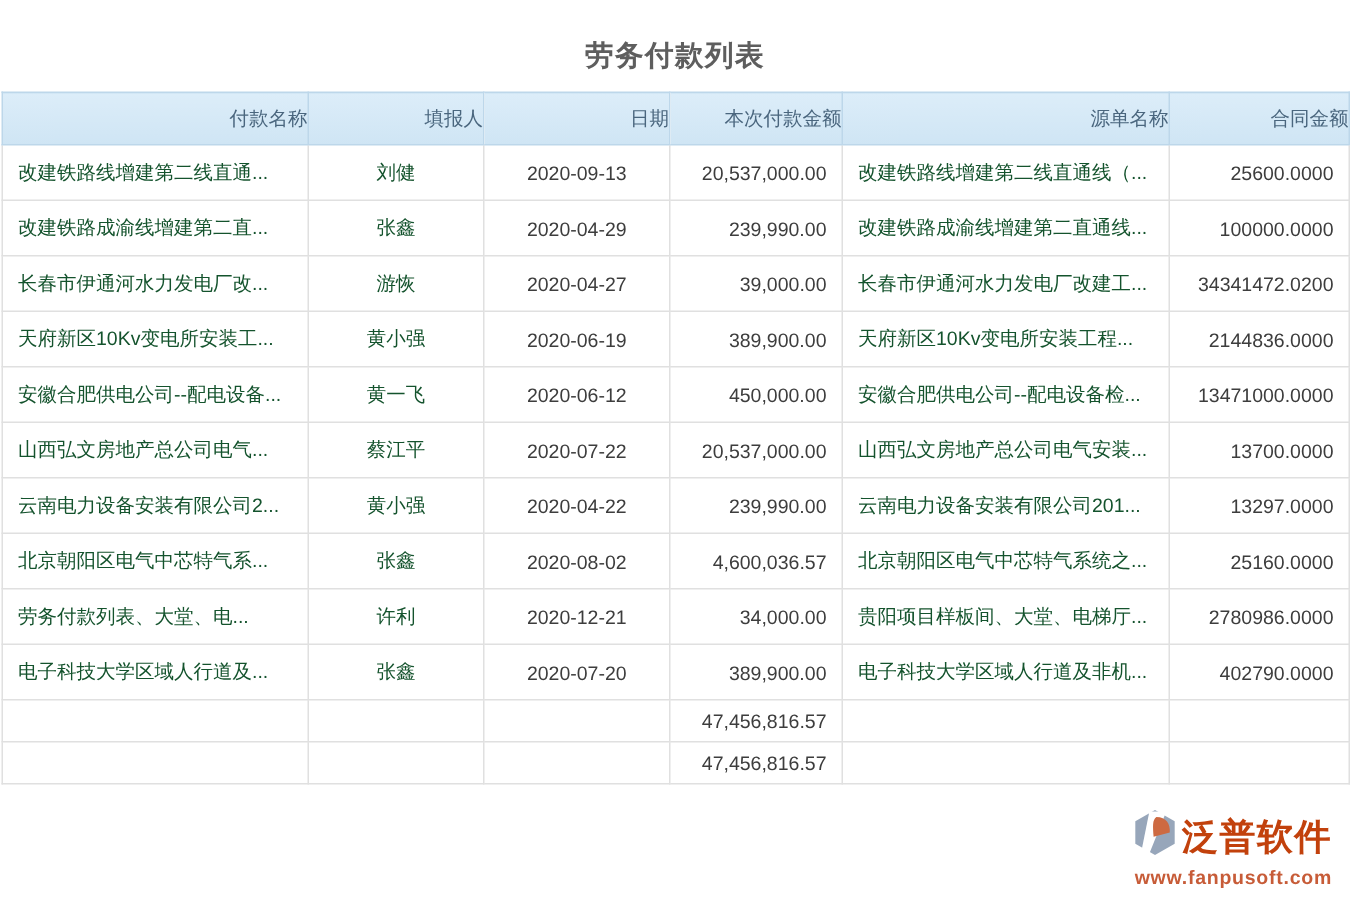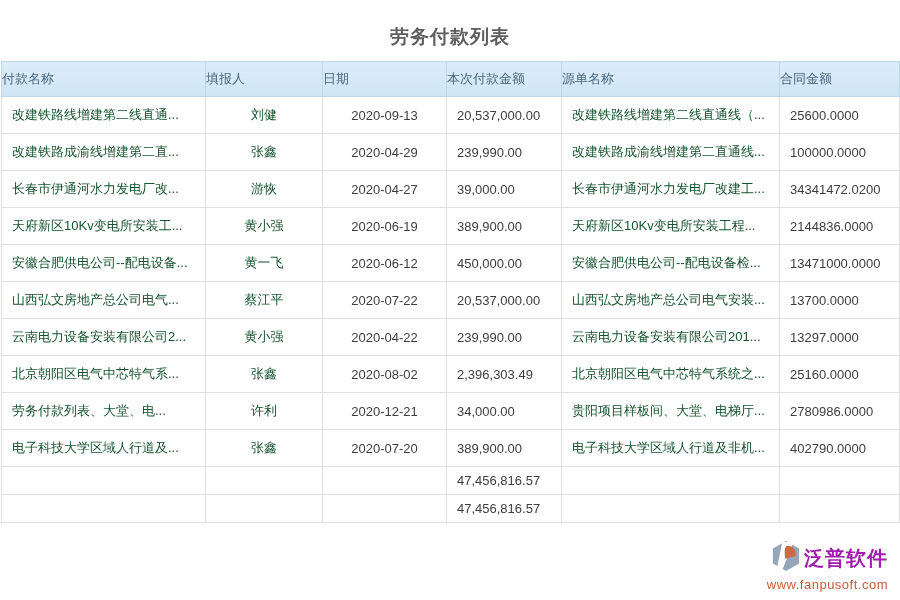--- a/index.html
+++ b/index.html
@@ -25,38 +25,38 @@
     margin: 0 1px;
     border: 1px solid #a9c8de;
   }
   table.payment-table th {
     background: linear-gradient(#dcedf9, #cfe5f4);
     color: #4a667e;
     font-size: 13px;
     font-weight: normal;
     height: 35px;
     border: 1px solid #bdd7ea;
-    text-align: left;
+    text-align: right;
     white-space: nowrap;
     overflow: hidden;
     margin-top: 19px;
   }
   table.payment-table td {
     height: 37px;
     font-size: 13px;
     border: 1px solid #e0e0e0;
     padding: 0 10px;
     white-space: nowrap;
     overflow: hidden;
     background: #ffffff;
   }
   table.payment-table tr.summary-row td { height: 28px; }
   .al { text-align: left; }
   .ac { text-align: center; }
-  .ar { text-align: left; }
+  .ar { text-align: right; }
   .link { color: #14532d; cursor: pointer; }
   .dark { color: #3d3d3d; margin-left: 39px; }
   
   col.c0 { width: 204px; }
   col.c1 { width: 117px; }
   col.c2 { width: 124px; }
   col.c3 { width: 115px; }
   col.c4 { width: 218px; }
   col.c5 { width: 120px; }
   .footer-logo {
@@ -65,29 +65,29 @@
     bottom: 8px;
     text-align: center;
   }
   .footer-logo .logo-row {
     display: flex;
     align-items: center;
     justify-content: flex-end;
   }
   .footer-logo .logo-mark { margin-right: 3px; }
   .footer-logo .logo-text {
-    font-size: 20px;
-    color: #a21caf;
+    font-size: 24px;
+    color: #c2410c;
     font-weight: bold;
     letter-spacing: 1px;
   }
   .footer-logo .website {
     font-size: 13px;
     color: #c75c38;
-    font-weight: normal;
+    font-weight: bold;
     margin-top: 1px;
     letter-spacing: 0.5px;
     margin-left: 28px;
   }
 </style>
 </head>
 <body>
 
 <div class="page-title">劳务付款列表</div>
 
@@ -164,21 +164,21 @@
         <td class="ac link">黄小强</td>
         <td class="ac dark">2020-04-22</td>
         <td class="ar dark">239,990.00</td>
         <td class="al link">云南电力设备安装有限公司201...</td>
         <td class="ar dark">13297.0000</td>
       </tr>
       <tr>
         <td class="al link">北京朝阳区电气中芯特气系...</td>
         <td class="ac link">张鑫</td>
         <td class="ac dark">2020-08-02</td>
-        <td class="ar dark">2,396,303.49</td>
+        <td class="ar dark">4,600,036.57</td>
         <td class="al link">北京朝阳区电气中芯特气系统之...</td>
         <td class="ar dark">25160.0000</td>
       </tr>
       <tr>
         <td class="al link">劳务付款列表、大堂、电...</td>
         <td class="ac link">许利</td>
         <td class="ac dark">2020-12-21</td>
         <td class="ar dark">34,000.00</td>
         <td class="al link">贵阳项目样板间、大堂、电梯厅...</td>
         <td class="ar dark">2780986.0000</td>

